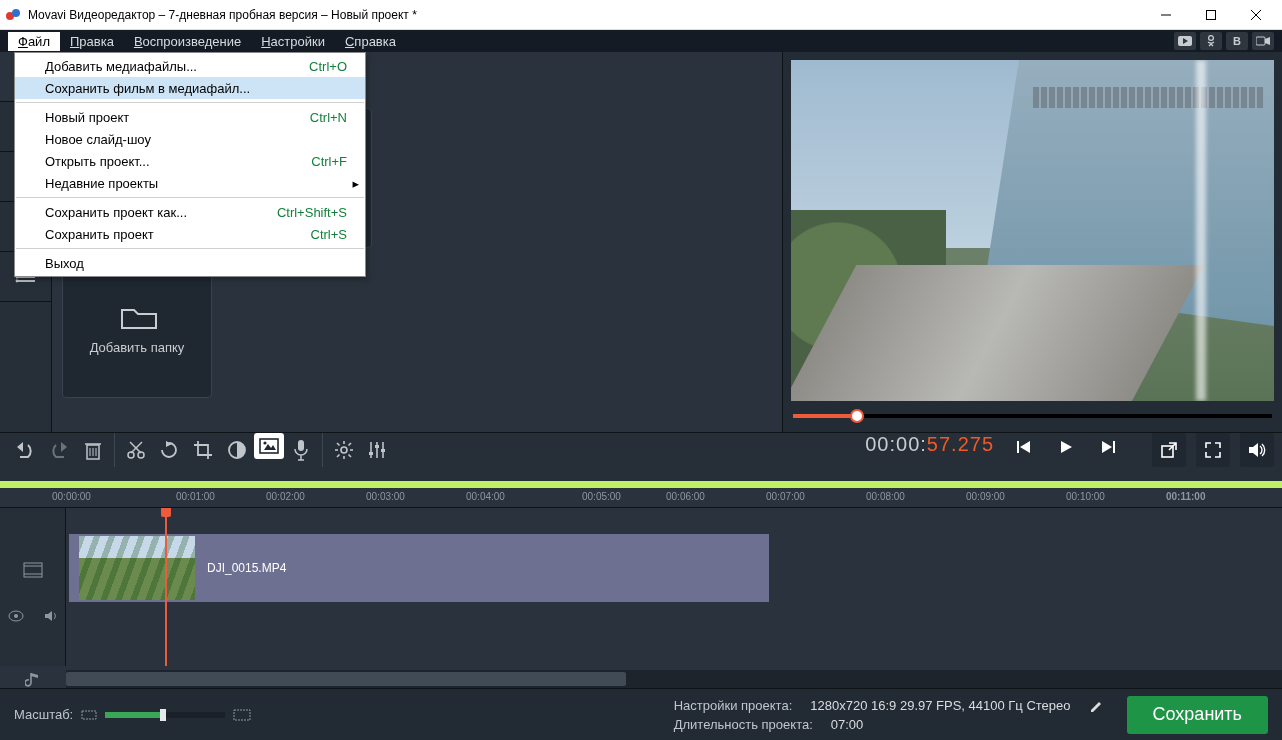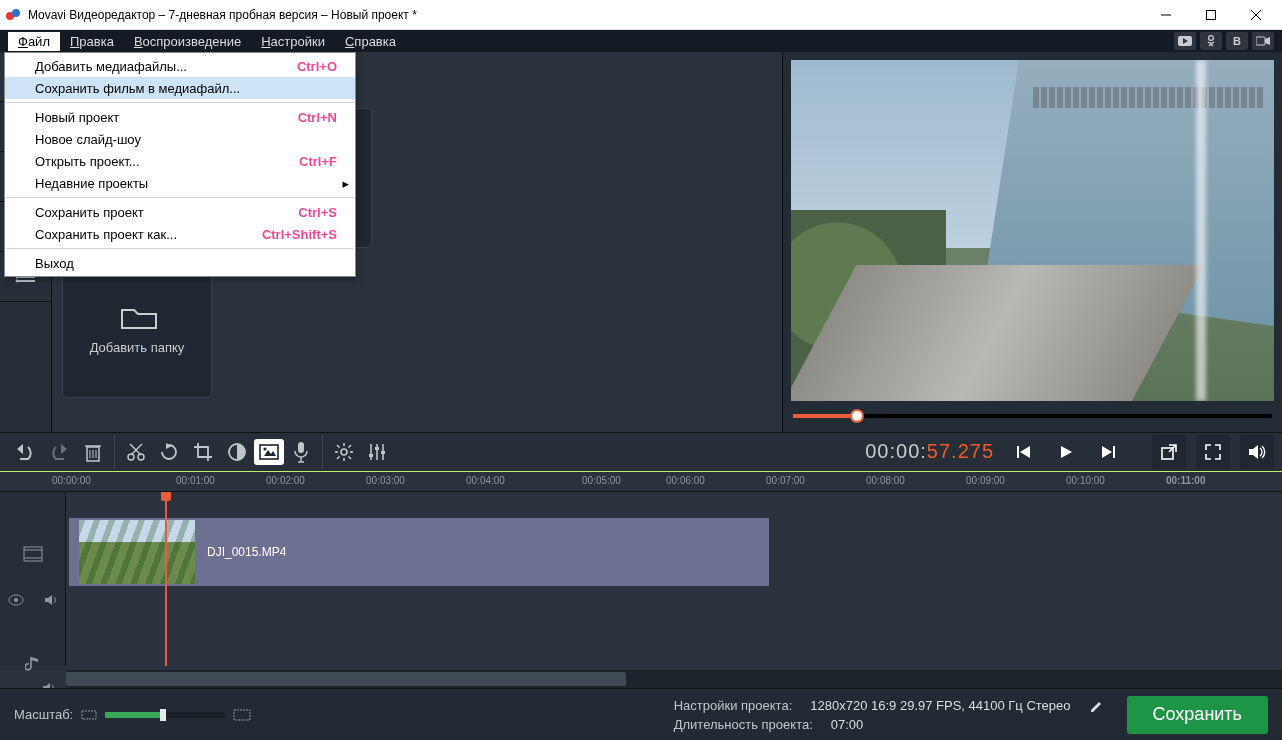--- a/index.html
+++ b/index.html
@@ -30,21 +30,21 @@
 .preview-video .lake { position:absolute; right:0; top:0; width:60%; height:78%; background: linear-gradient(180deg,#96aebe 0%, #7397aa 100%); clip-path: polygon(12% 0, 100% 0, 100% 100%, 0 85%);} 
 .preview-video .road { position:absolute; left:6%; bottom:0; width:72%; height:40%; background: linear-gradient(90deg,#8e8c87 0%, #b8b8b5 50%, #8e8c87 100%); transform: skewX(-28deg);} 
 .preview-video .trees { position:absolute; left:0; bottom:0; width:32%; height:56%; background: radial-gradient(circle at 30% 40%, #5f7a51 0 40%, transparent 41%), radial-gradient(circle at 60% 70%, #52693f 0 38%, transparent 39%), #4a6145;} 
 .preview-video .bridge { position:absolute; right:2%; top:8%; width:48%; height:6%; background: repeating-linear-gradient(90deg,#6c7782 0 6px,#9aa4ae 6px 8px); opacity:.7;}
 .preview-video .overlaywhite { position:absolute; right:14%; top:0; width:10px; height:100%; background: rgba(255,255,255,.6); filter: blur(2px);}
 .scrub { height:20px; margin:5px 10px 0 10px; position:relative; }
 .scrub .track { position:absolute; left:0; right:0; top:8px; height:4px; background:#000; }
 .scrub .prog { position:absolute; left:0; top:8px; height:4px; background:#ee5a3c; }
 .scrub .knob { position:absolute; top:3px; width:14px; height:14px; border-radius:50%; background:#fff; border:2px solid #ee5a3c; transform:translateX(-50%);}
 
-.toolbar-row { height: 40px; background:#262f38; display:flex; align-items:center; padding:0 8px; border-top:1px solid #0e1317; border-bottom:1px solid #bef264;}
+.toolbar-row { height: 56px; background:#262f38; display:flex; padding:0 8px; border-top:1px solid #0e1317; border-bottom:7px solid #bef264;}
 .tbtn { width:34px; height:34px; display:flex; align-items:center; justify-content:center; color:#c0c5cb; }
 .tbtn.sep { border-left:1px solid #3b4753; margin-left:4px; padding-left:4px; width:38px;}
 .tbtn.box { background:#fff; color:#1f2730; border-radius:3px; width:30px; height:26px;}
 .spacer-flex { flex:1; }
 .timecode { font-family: "Courier New", monospace; font-size:20px; letter-spacing:1px; color:#c9ccd0; margin-right:16px;}
 .timecode .orange { color:#f05a28; }
 .playgrp { display:flex; gap:14px; margin-right:30px;}
 .playgrp .pbtn { width:28px; height:28px; display:flex; align-items:center; justify-content:center; color:#e6e9ec;}
 .rightctrls { display:flex; gap:10px; }
 .rightctrls .rbtn { width:34px; height:34px; background:#1f2730; display:flex; align-items:center; justify-content:center; color:#e6e9ec; border-radius:3px;}
@@ -67,23 +67,23 @@
 .statusbar .lbl { margin-right:8px;}
 .zoom { display:flex; align-items:center; gap:8px; margin-right:30px;}
 .zoom .ztrack { width:120px; height:6px; background:#1a2027; position:relative;}
 .zoom .zfill { position:absolute; left:0; top:0; height:6px; background:#3aa757;}
 .zoom .zknob { position:absolute; top:-3px; width:6px; height:12px; background:#e6e9ec;}
 .projectinfo { display:flex; flex-direction:column; gap:4px; margin-left:auto; margin-right:24px;}
 .projectinfo .prow { display:flex; gap:18px; align-items:center;}
 .savebtn { background:#1e9447; color:#fff; font-size:18px; height:38px; padding:0 26px; border:none; border-radius:3px;}
 
 
-.file-menu { position:absolute; left:4px; top:52px; width:352px; background:#fff; border:1px solid #8a8a8a; box-shadow: 2px 3px 6px rgba(0,0,0,.3); z-index:100; padding:2px 0;}
+.file-menu { position:absolute; left:14px; top:52px; width:352px; background:#fff; border:1px solid #8a8a8a; box-shadow: 2px 3px 6px rgba(0,0,0,.3); z-index:100; padding:2px 0;}
 .fm-item { display:flex; align-items:center; padding:4px 18px 4px 30px; font-size:13px; color:#000; height:22px;}
-.fm-item .sc { margin-left:auto; color:#ec4899;font-weight:bold;}
+.fm-item .sc { margin-left:auto; color:#15803d;}
 .fm-item .arrow { position:absolute; right:6px; }
 .fm-item.hl { background:#cde4f7; }
 .fm-sep { height:1px; background:#d0d0d0; margin:3px 1px;}
 .fm-item.rel { position:relative; }
 
 .hscroll { position:absolute; left:66px; right:0; bottom:0; height:18px; background:#1d242c; }
 .hscroll .thumb { position:absolute; left:0; top:2px; height:14px; width:560px; background:#414b56; border-radius:2px;}
 
 svg { display:block; }
 </style>
@@ -472,24 +472,24 @@
   <div class="fm-item">
       <span>Открыть проект...</span>
       <span class="sc">Ctrl+F</span>
     </div>
   <div class="fm-item rel">
       <span>Недавние проекты</span>
       <span class="arrow">▸</span>
     </div>
   <div class="fm-sep"></div>
   <div class="fm-item">
+      <span>Сохранить проект как...</span>
+      <span class="sc">Ctrl+Shift+S</span>
+    </div>
+  <div class="fm-item">
       <span>Сохранить проект</span>
       <span class="sc">Ctrl+S</span>
     </div>
-  <div class="fm-item">
-      <span>Сохранить проект как...</span>
-      <span class="sc">Ctrl+Shift+S</span>
-    </div>
   <div class="fm-sep"></div>
   <div class="fm-item">
       <span>Выход</span>
     </div>
 </div>
 
 </body></html>

